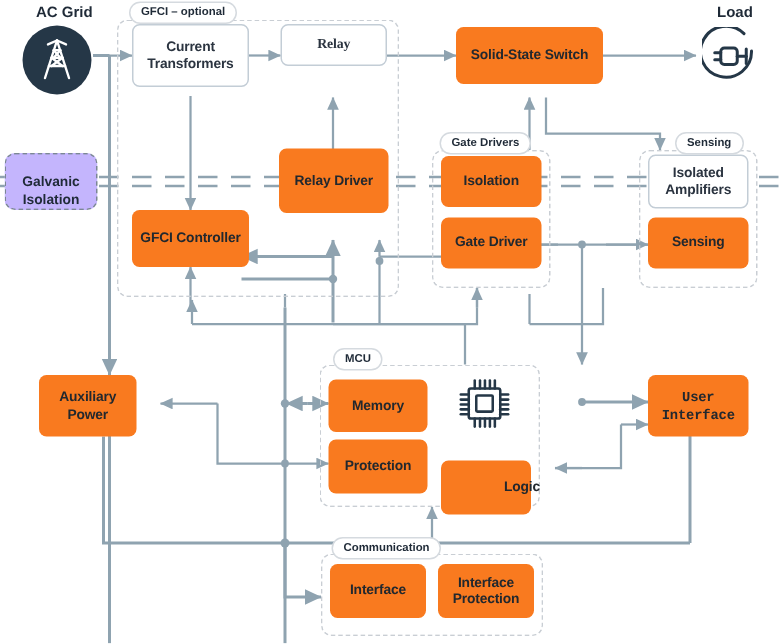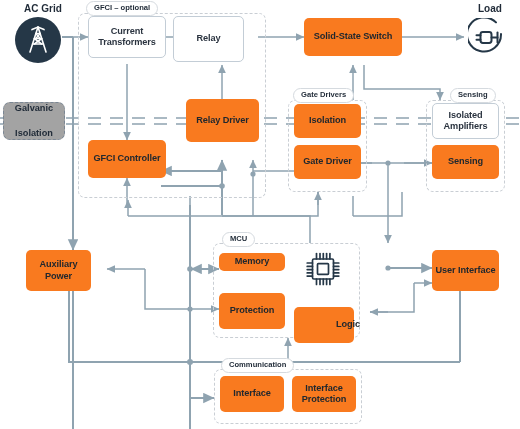--- a/index.html
+++ b/index.html
@@ -76,28 +76,28 @@
     font-weight: bold;
     color: #1f2a37;
     white-space: nowrap;
     z-index: 6;
   }
   .iso-tag {
     position: absolute;
     box-sizing: border-box;
     border: 1px dashed #7b8794;
     border-radius: 7px;
-    background: #a3a3a3;
+    background: #c4b5fd;
     font-size: 9.2px;
     font-weight: bold;
     color: #1f2a37;
     display: flex;
     flex-direction: column;
     align-items: center;
-    justify-content: space-between;
+    justify-content: flex-end;
     line-height: 1.25;
     z-index: 7;
   }
   .icon-circle {
     position: absolute;
     z-index: 6;
   }
 </style>
 </head>
 <body>
@@ -245,21 +245,21 @@
     <span>Galvanic</span>
     <span>Isolation</span>
   </div>
 
   <div class="group" style="left:78px; top:13px; width:188px; height:185px;"></div>
   <div class="group-label" style="left:86px; top:1px;">GFCI – optional</div>
 
   <div class="node white" style="left:88px; top:16px; width:78px; height:42px;">
     <span>Current Transformers</span>
   </div>
-  <div class="node white" style="left:173px; top:16px; width:71px; height:46px;">
+  <div class="node white" style="left:187px; top:16px; width:71px; height:28px;font-family:Liberation Serif, serif;">
     <span>Relay</span>
   </div>
   <div class="node orange" style="left:304px; top:18px; width:98px; height:38px;">
     <span>Solid-State Switch</span>
   </div>
 
   <div class="node orange" style="left:88px; top:140px; width:78px; height:38px;">
     <span>GFCI Controller</span>
   </div>
 
@@ -284,21 +284,21 @@
   <div class="node orange" style="left:432px; top:145px; width:67px; height:34px;">
     <span>Sensing</span>
   </div>
 
   <div class="node orange" style="left:26px; top:250px; width:65px; height:41px;">
     <span>Auxiliary Power</span>
   </div>
 
   <div class="group" style="left:213px; top:243px; width:147px; height:95px;"></div>
   <div class="group-label" style="left:222px; top:232px;">MCU</div>
-  <div class="node orange" style="left:219px; top:253px; width:66px; height:18px;">
+  <div class="node orange" style="left:219px; top:253px; width:66px; height:35px;">
     <span>Memory</span>
   </div>
   <div class="node orange" style="left:219px; top:293px; width:66px; height:36px;">
     <span>Protection</span>
   </div>
   <div class="node orange" style="left:294px; top:307px; width:60px; height:36px;padding-left:48px;">
     <span>Logic</span>
   </div>
   <div class="icon-circle" style="left:302px; top:249px;">
     <svg width="42" height="40" viewBox="0 0 42 40">
@@ -324,21 +324,21 @@
           <path d="M10.5,27.1 L5.2,27.1"></path>
         <path d="M31.5,14 L36.8,14"></path>
           <path d="M31.5,17.4 L36.8,17.4"></path>
           <path d="M31.5,20.6 L36.8,20.6"></path>
         <path d="M31.5,23.9 L36.8,23.9"></path>
           <path d="M31.5,27.1 L36.8,27.1"></path>
       </g>
     </svg>
   </div>
 
-  <div class="node orange" style="left:432px; top:250px; width:67px; height:41px;">
+  <div class="node orange" style="left:432px; top:250px; width:67px; height:41px;font-family:Liberation Mono, monospace;">
     <span>User Interface</span>
   </div>
 
   <div class="group" style="left:214px; top:369px; width:148px; height:55px;"></div>
   <div class="group-label" style="left:221px; top:358px;">Communication</div>
   <div class="node orange" style="left:220px; top:376px; width:64px; height:36px;">
     <span>Interface</span>
   </div>
   <div class="node orange" style="left:292px; top:376px; width:64px; height:36px;">
     <span>Interface Protection</span>

